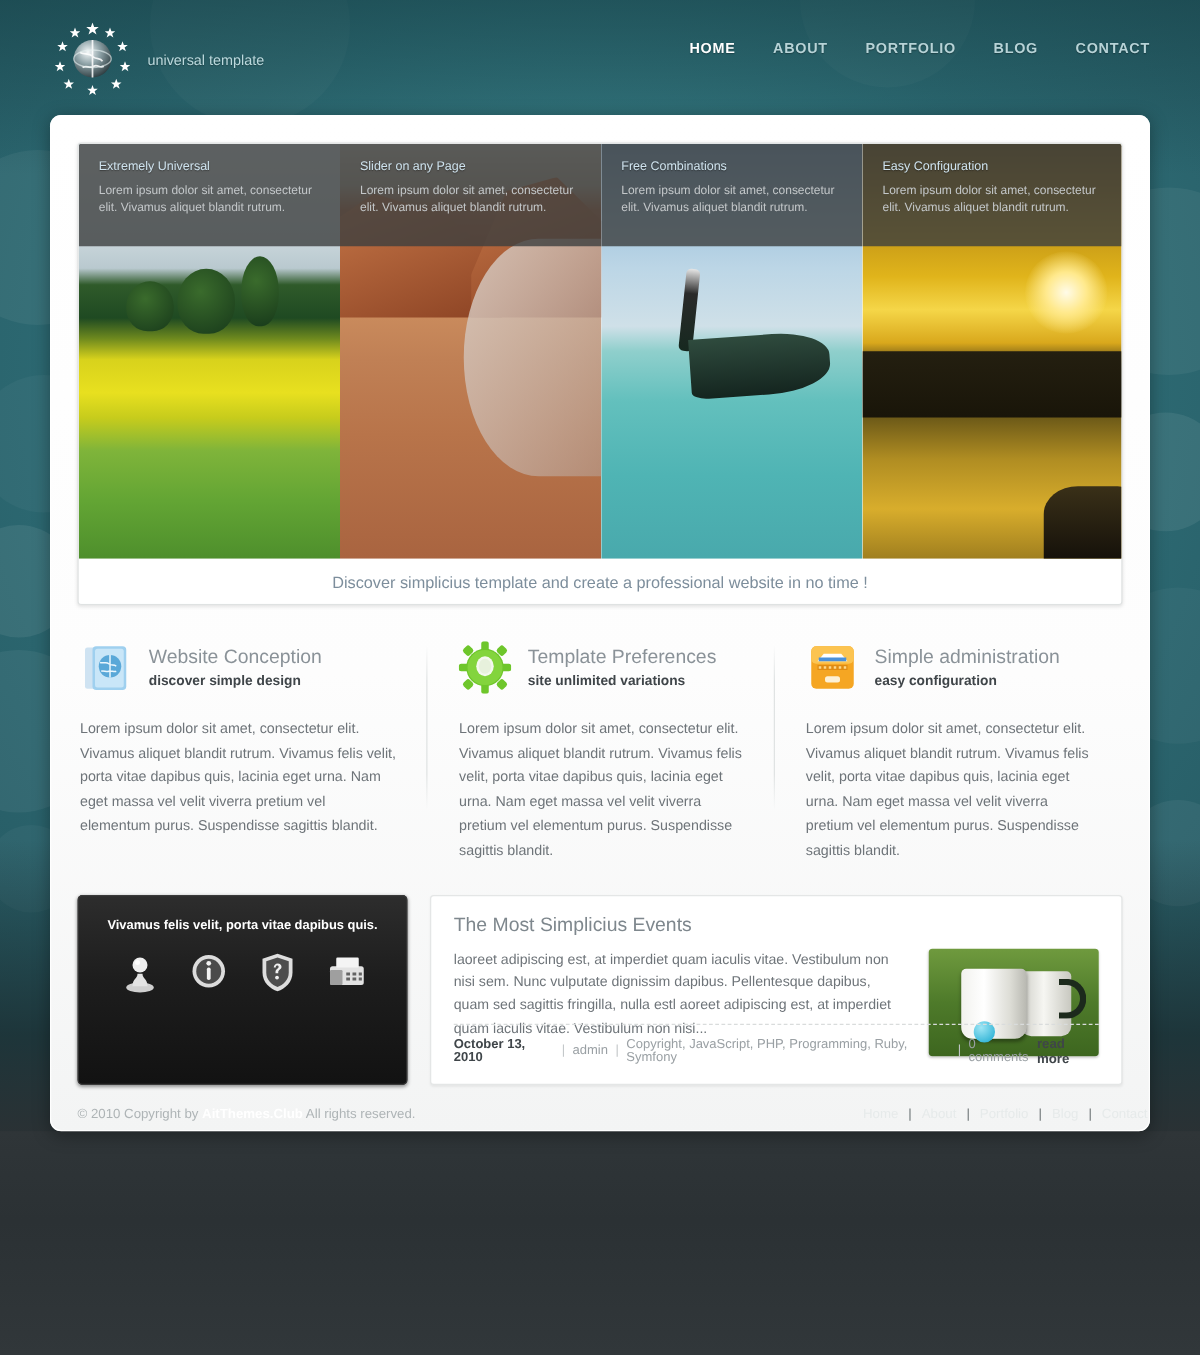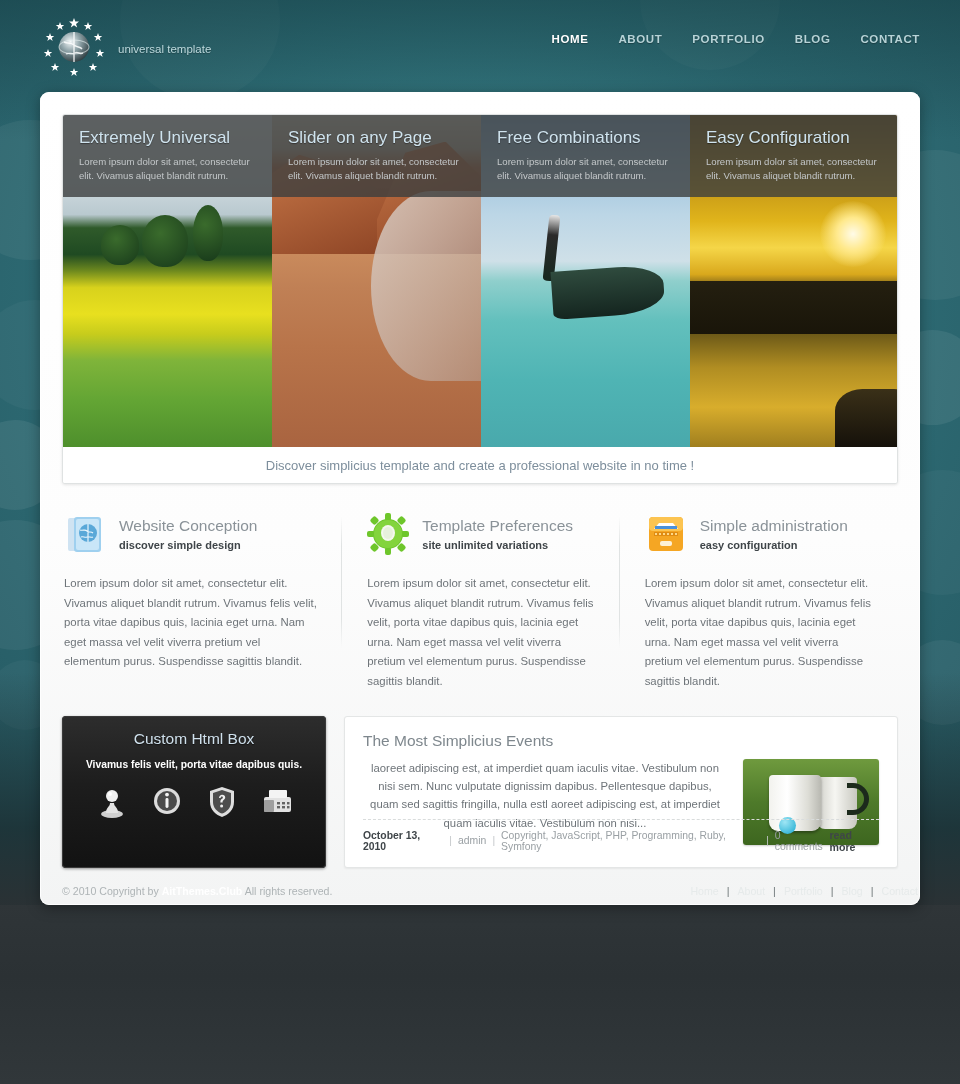--- a/index.html
+++ b/index.html
@@ -89,21 +89,21 @@
   .slides { display: flex; width: 836px; height: 332px; }
   .slide { position: relative; width: 209px; height: 332px; overflow: hidden; }
   .slide .art { position: absolute; inset: 0; }
   .slide .cap {
     position: absolute; left: 0; top: 0; right: 0; height: 82px;
     background: rgba(60,62,63,0.80);
     padding: 13px 16px 0 16px;
     z-index: 3;
   }
   .slide h3 {
-    font-size: 17px; font-weight: normal; color: #cfe3ee;
+    font-size: 10px; font-weight: normal; color: #cfe3ee;
     margin-bottom: 7px; text-shadow: 0 1px 1px rgba(0,0,0,0.4);
   }
   .slide p {
     font-size: 9.6px; line-height: 1.45; color: #c3c7c9;
   }
   .slider-foot {
     height: 37px; display: flex; align-items: center; justify-content: center;
     font-size: 13px; color: #7d8e9c;
     background: #ffffff;
   }
@@ -219,21 +219,21 @@
     border: 1px solid #e4e6e6;
     border-radius: 3px;
     box-shadow: 0 1px 2px rgba(0,0,0,0.06);
     padding: 15px 18px 0 18px;
     position: relative;
   }
   .events h3 {
     font-size: 15.5px; font-weight: normal; color: #7e878d; margin-bottom: 9px;
   }
   .ev-flex { display: flex; gap: 16px; }
-  .ev-text { flex: 1; font-size: 11.3px; line-height: 1.62; color: #6e7479; text-align: center; }
+  .ev-text { flex: 1; font-size: 11.3px; line-height: 1.62; color: #6e7479; }
   .ev-thumb {
     width: 136px; height: 86px; flex: 0 0 136px;
     border-radius: 3px; overflow: hidden; position: relative;
     box-shadow: 0 1px 2px rgba(0,0,0,0.2);
     background: linear-gradient(180deg, #6f9a3e 0%, #4e7a2a 50%, #3d661f 100%);
   }
   .ev-thumb .mug {
     position: absolute; left: 26px; top: 16px; width: 52px; height: 56px;
     border-radius: 4px 4px 9px 9px;
     background: linear-gradient(90deg, #f2f2ee 0%, #ffffff 35%, #ddddd6 75%, #b9b9b2 100%);
@@ -475,21 +475,20 @@
         </div>
       </div>
       <div class="feat-body">Lorem ipsum dolor sit amet, consectetur elit. Vivamus aliquet blandit rutrum. Vivamus felis velit, porta vitae dapibus quis, lacinia eget urna. Nam eget massa vel velit viverra pretium vel elementum purus. Suspendisse sagittis blandit.</div>
     </div>
 
   </div>
 
   <div class="bottom">
 
     <div class="htmlbox">
-      <h3>Custom Html Box</h3>
       <p class="strong">Vivamus felis velit, porta vitae dapibus quis.</p>
       <div class="hb-icons">
         <div class="hb-ico">
           <svg width="34" height="34" viewBox="0 0 34 34">
             <ellipse cx="17" cy="29" rx="11" ry="4" fill="#cfcfcf"></ellipse>
             <path d="M11 28c0-6 4-6 4-10h4c0 4 4 4 4 10z" fill="#e3e3e3"></path>
             <circle cx="17" cy="11" r="6" fill="#efefef"></circle>
             <circle cx="15" cy="9" r="2" fill="#ffffff" opacity="0.9"></circle>
           </svg>
         </div>

